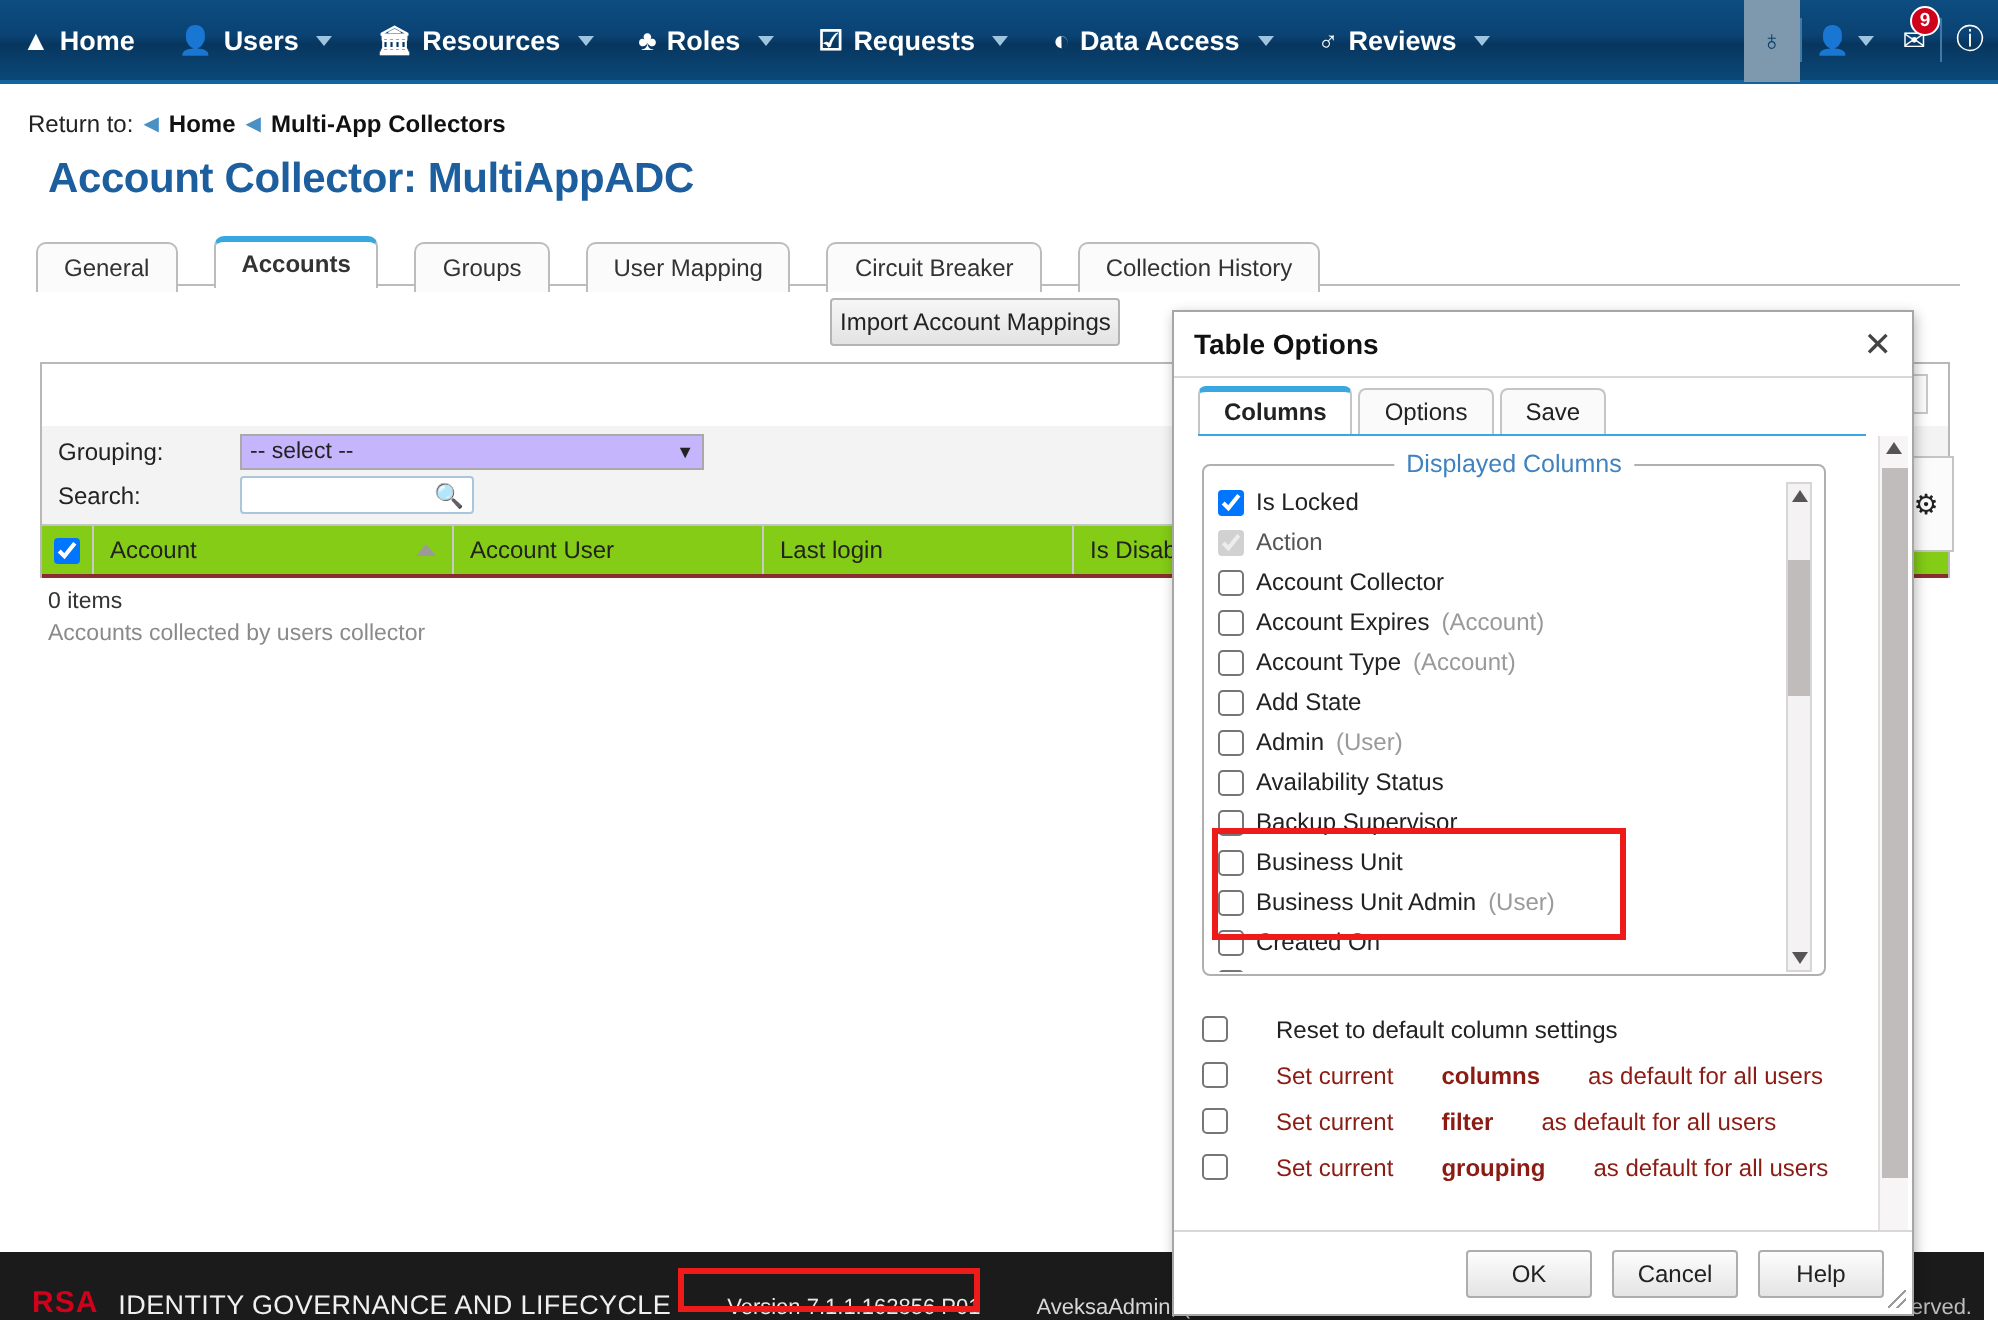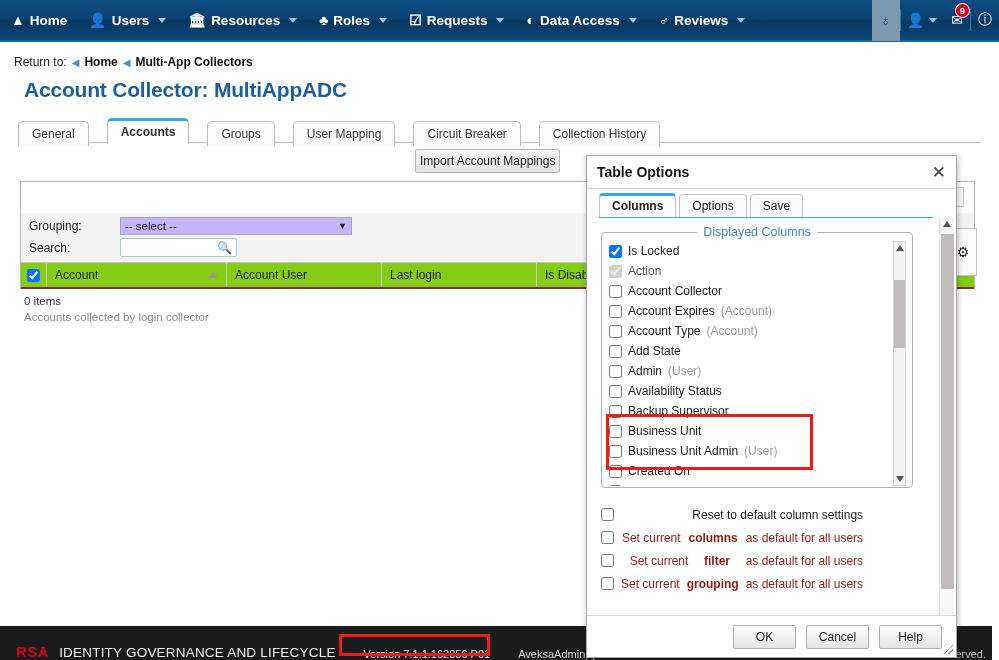--- a/index.html
+++ b/index.html
@@ -193,21 +193,21 @@
   
   #redbox {
     position:absolute; left:606px; top:414px; width:207px; height:56px;
     border:3px solid #ee1b1b; z-index:45; pointer-events:none;
   }
   #redbox-footer {
     position:absolute; left:339px; top:634px; width:151px; height:22px;
     border:3px solid #ee1b1b; z-index:60; pointer-events:none;
   }
 
-  .optrow { display:flex; align-items:center; gap:7px; font-size:12px; height:23px;justify-content:space-between; }
+  .optrow { display:flex; align-items:center; gap:24px; font-size:12px; height:23px; }
   #bottomopts { position:absolute; left:14px; top:285px; }
   .optrow.red { color:#8c1c13; }
   .optrow.red b { color:#8c1c13; }
 
   #dlg-scroll {
     position:absolute; right:2px; top:0px; width:15px; height:406px;
     background:#f7f5f5; border-left:1px solid #e0e0e0;
   }
   #dlg-thumb { position:absolute; left:1px; top:16px; width:13px; height:355px; background:#c0bcbc; }
 
@@ -359,21 +359,21 @@
       <span>Last login</span>
     </div>
     <div class="th" style="width:120px;">
       <span>Is Disabled</span>
     </div>
   </div>
 </div>
 
 <div id="emptyinfo">
   <div id="items-count">0 items</div>
-  <div id="empty-sub">Accounts collected by login collector</div>
+  <div id="empty-sub">Accounts collected by users collector</div>
 </div>
 
 <div id="gear-panel">
   <span style="font-size:14px;">⚙</span>
 </div>
 
 <div id="dialog">
 
   <div id="dlg-head">
     <span id="dlg-title">Table Options</span>

